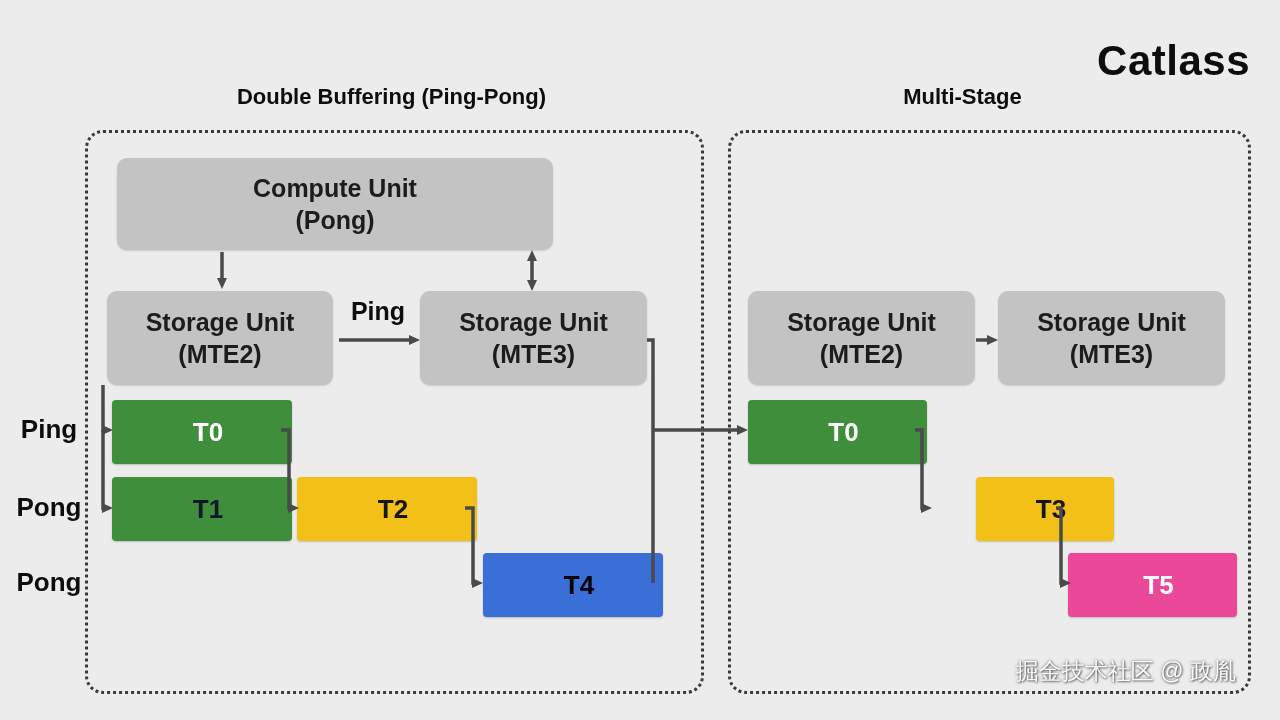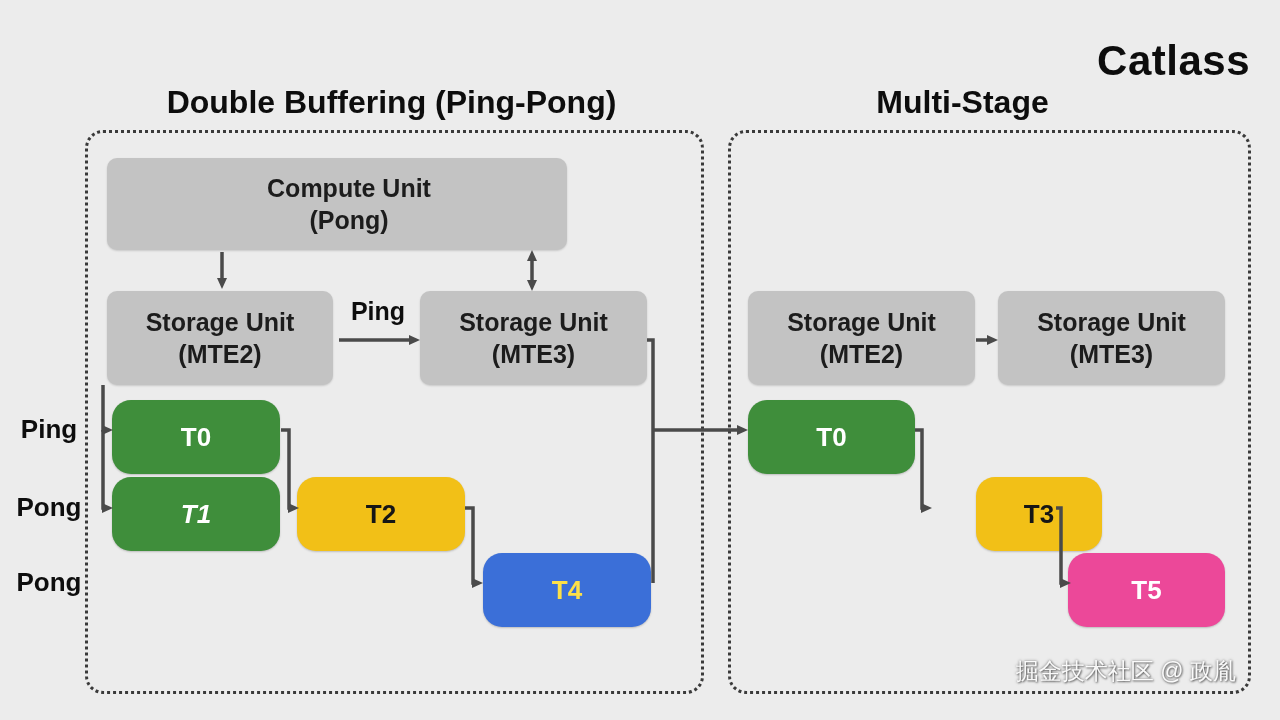--- a/index.html
+++ b/index.html
@@ -14,33 +14,34 @@
   .brand{
     top:25px;right:30px;
     font-size:42px;font-weight:bold;letter-spacing:0.5px;color:#0d0d0d;margin-top:12px;
   }
   .panel{
     border:3px dotted #3a3a3a;border-radius:18px;
     background:transparent;
   }
   .panel-title{
     top:84px;height:38px;
-    font-size:32px;font-weight:bold;text-align:center;color:#0d0d0d;
+    font-size:22px;font-weight:bold;text-align:center;color:#0d0d0d;
   }
   .gbox{
     background:#c3c3c3;border-radius:10px;
     display:flex;flex-direction:column;align-items:center;justify-content:center;
     font-size:25px;font-weight:600;color:#1c1c1c;line-height:1.3;
     box-shadow:0 1px 2px rgba(0,0,0,0.15);
   }
   .task{
-    height:74px;border-radius:19px;
+    height:64px;border-radius:4px;
     display:flex;align-items:center;justify-content:center;
     font-size:26px;font-weight:600;
     box-shadow:0 1px 2px rgba(0,0,0,0.2);
+    padding-left:12px;
   }
   .side-label{
     width:86px;text-align:center;
     font-size:26px;font-weight:600;color:#0d0d0d;
   }
   .ping-label{
     font-size:25px;font-weight:600;text-align:center;color:#0d0d0d;
   }
   .watermark{
     right:44px;top:656px;
@@ -55,21 +56,21 @@
 <body>
 
 <div class="abs brand">Catlass</div>
 
 <div class="abs panel-title" style="left:85px;width:613px;">Double Buffering (Ping-Pong)</div>
 <div class="abs panel-title" style="left:704px;width:517px;">Multi-Stage</div>
 
 <div class="abs panel" style="left:85px;top:130px;width:613px;height:558px;"></div>
 <div class="abs panel" style="left:728px;top:130px;width:517px;height:558px;"></div>
 
-<div class="abs gbox" style="left:107px;top:158px;width:436px;height:92px;padding-left:24px;">
+<div class="abs gbox" style="left:117px;top:158px;width:436px;height:92px;">
   <div>Compute Unit</div>
   <div>(Pong)</div>
 </div>
 
 <div class="abs gbox" style="left:107px;top:291px;width:226px;height:94px;">
   <div>Storage Unit</div>
   <div>(MTE2)</div>
 </div>
 <div class="abs gbox" style="left:420px;top:291px;width:227px;height:94px;">
   <div>Storage Unit</div>
@@ -78,27 +79,27 @@
 
 <div class="abs ping-label" style="left:340px;top:297px;width:76px;">Ping</div>
 
 <div class="abs side-label" style="left:6px;top:414px;">Ping</div>
 <div class="abs side-label" style="left:6px;top:492px;">Pong</div>
 <div class="abs side-label" style="left:6px;top:567px;">Pong</div>
 
 <div class="abs task" style="left: 112px; top: 400px; width: 168px; background-color: rgb(63, 142, 59); color: rgb(255, 255, 255);">
   <span>T0</span>
 </div>
-<div class="abs task" style="left: 112px; top: 477px; width: 168px; background-color: rgb(63, 142, 59); color: #ffffff; font-style: italic;">
+<div class="abs task" style="left: 112px; top: 477px; width: 168px; background-color: rgb(63, 142, 59); color: #0f172a;">
   <span>T1</span>
 </div>
 <div class="abs task" style="left: 297px; top: 477px; width: 168px; background-color: rgb(242, 192, 23); color: rgb(22, 22, 22); text-align: center;">
   <span>T2</span>
 </div>
-<div class="abs task" style="left: 483px; top: 553px; width: 168px; background-color: rgb(59, 111, 216); color: #fde047;">
+<div class="abs task" style="left: 483px; top: 553px; width: 168px; background-color: rgb(59, 111, 216); color: #000000;">
   <span>T4</span>
 </div>
 
 <div class="abs gbox" style="left:748px;top:291px;width:227px;height:94px;">
   <div>Storage Unit</div>
   <div>(MTE2)</div>
 </div>
 <div class="abs gbox" style="left:998px;top:291px;width:227px;height:94px;">
   <div>Storage Unit</div>
   <div>(MTE3)</div>

